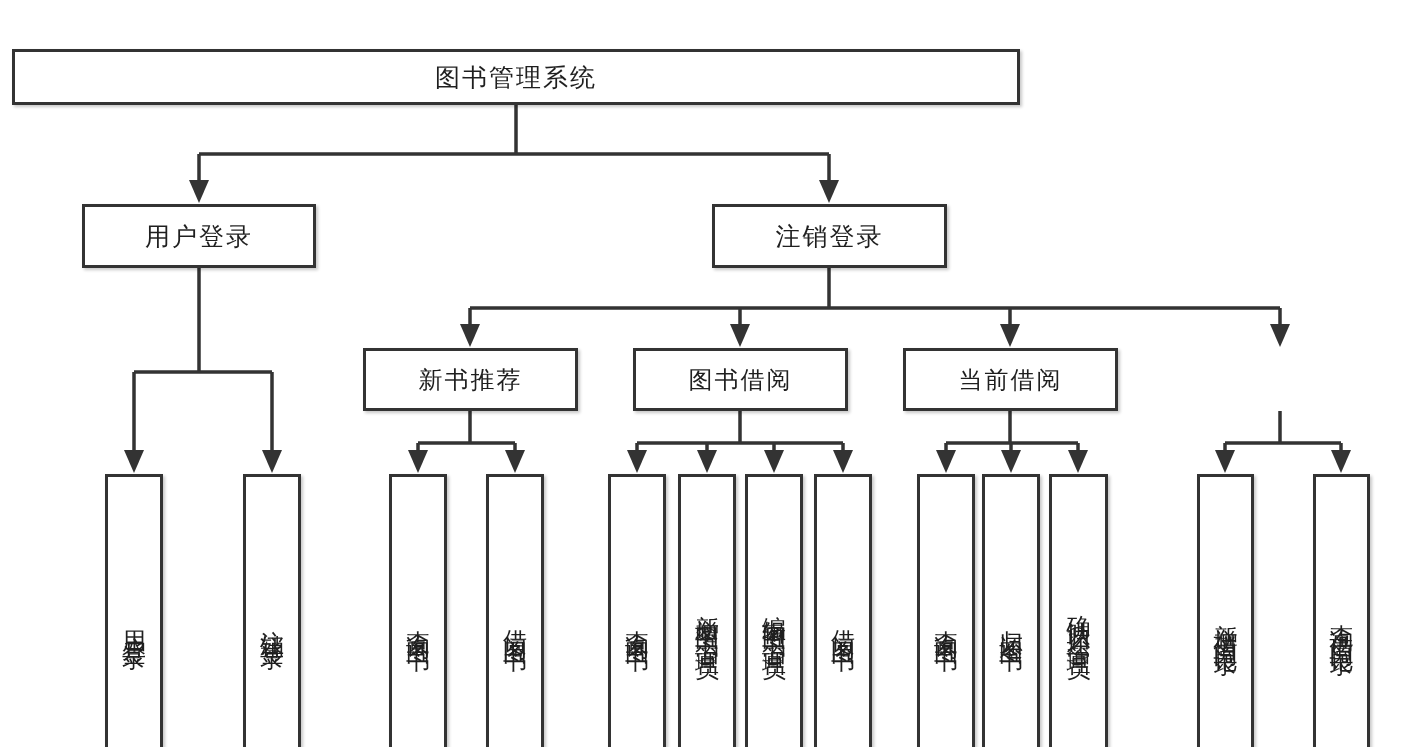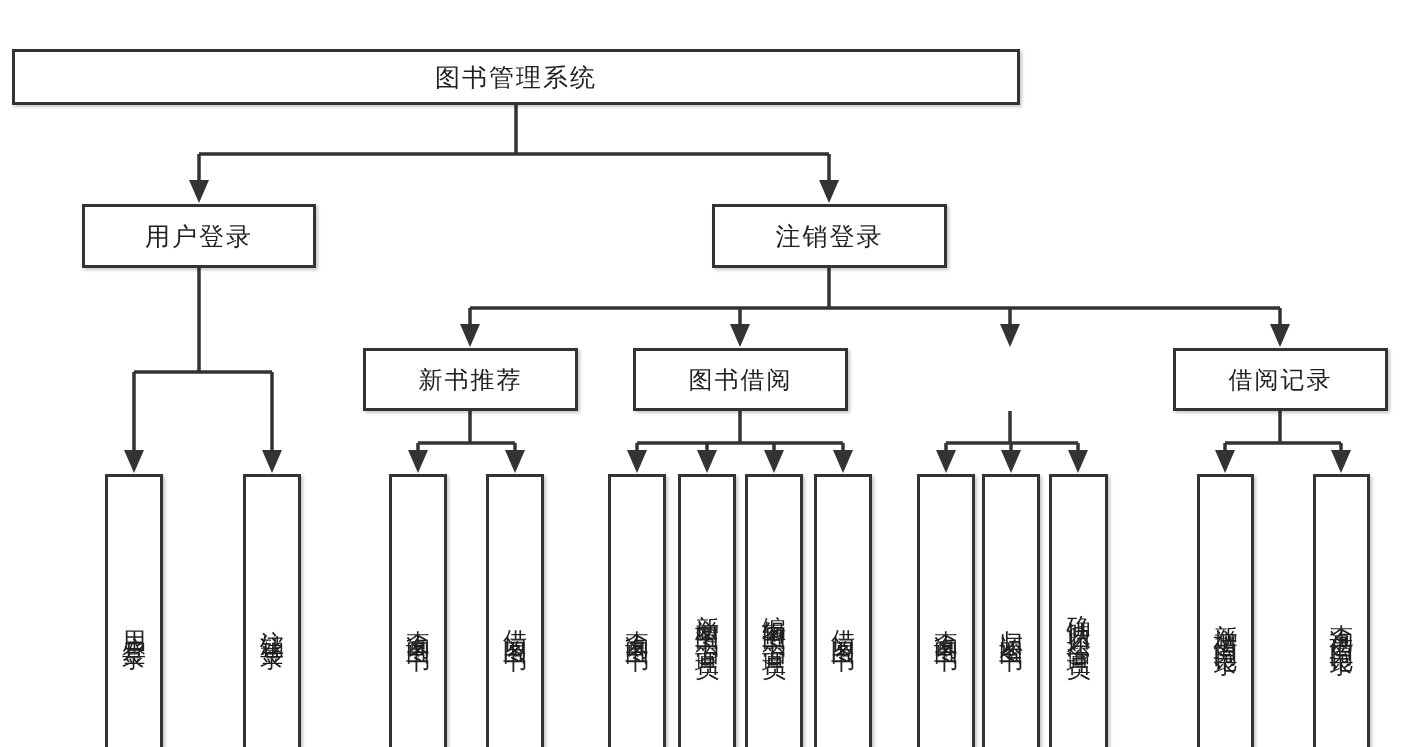--- a/index.html
+++ b/index.html
@@ -121,22 +121,22 @@
   <div class="box l2-box" style="left:712px; top:168px; width:235px; height:64px;">
     <span class="lbl">注销登录</span>
   </div>
 
   <div class="box l3-box" style="left:363px; top:312px; width:215px; height:63px;">
     <span class="lbl">新书推荐</span>
   </div>
   <div class="box l3-box" style="left:633px; top:312px; width:215px; height:63px;">
     <span class="lbl">图书借阅</span>
   </div>
-  <div class="box l3-box" style="left:1173px; top:312px; width:215px; height:63px;">
-    <span class="lbl">借阅记录</span>
+  <div class="box l3-box" style="left:903px; top:312px; width:215px; height:63px;">
+    <span class="lbl">当前借阅</span>
   </div>
 
   <div class="box leaf-box" style="left:105px; top:438px; width:58px; height:297px;">
     <span class="lbl">用户登录</span>
   </div>
   <div class="box leaf-box" style="left:243px; top:438px; width:58px; height:297px;">
     <span class="lbl">注销登录</span>
   </div>
 
   <div class="box leaf-box" style="left:389px; top:438px; width:58px; height:297px;">

